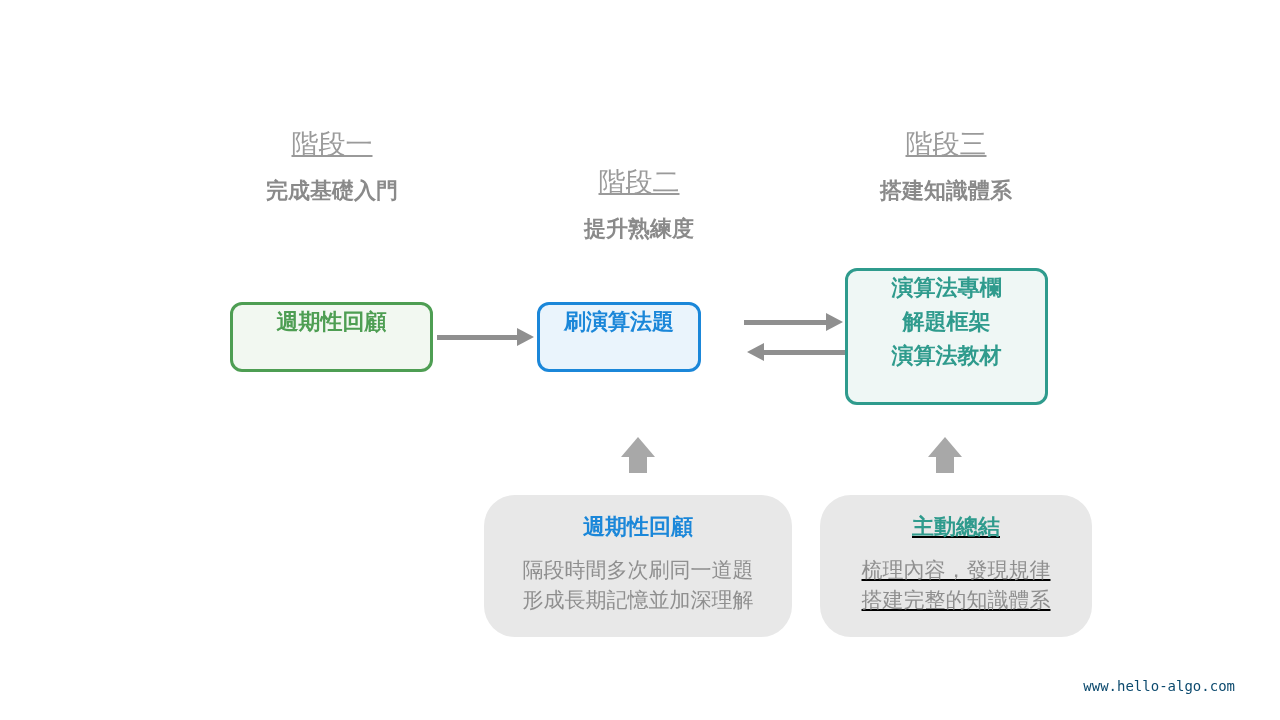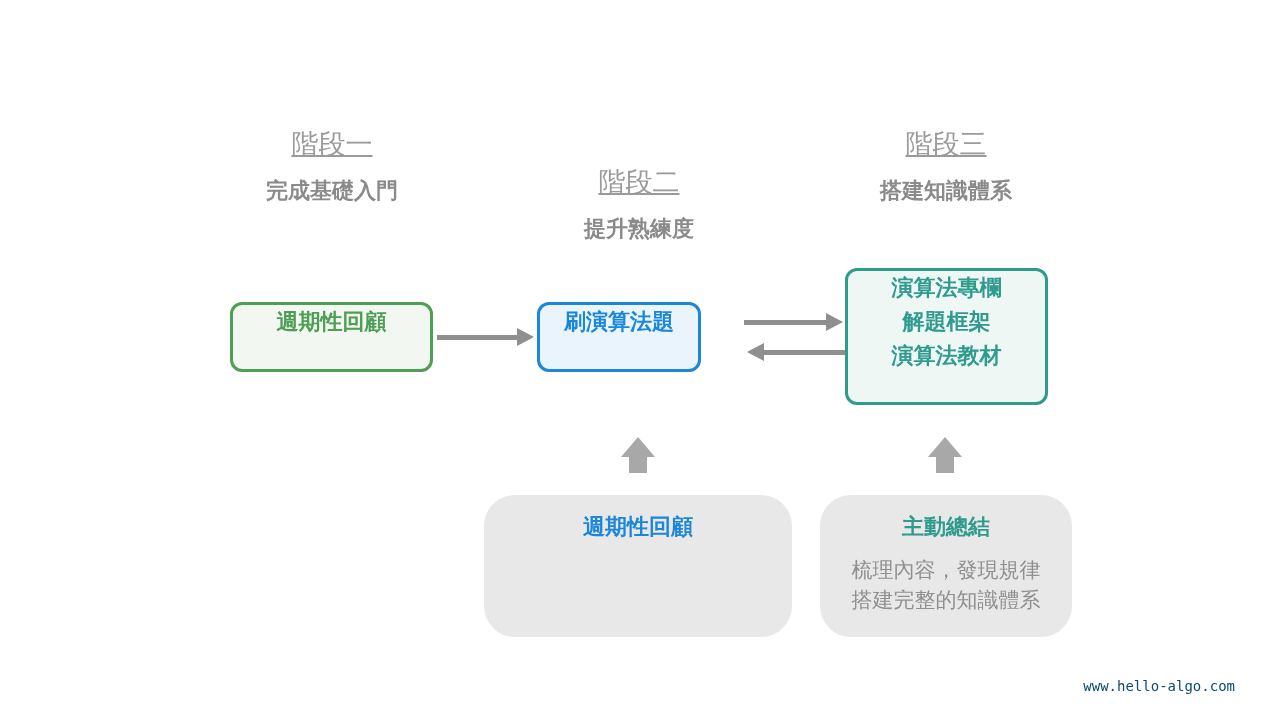--- a/index.html
+++ b/index.html
@@ -72,21 +72,21 @@
   .arrow-up-1 { left: 621px; top: 437px; }
   .arrow-up-2 { left: 928px; top: 437px; }
 
   
   .note {
     position: absolute; top: 495px; height: 142px;
     background: #e8e8e8; border-radius: 31px;
     text-align: center; padding-top: 19px;
   }
   .note-1 { left: 484px; width: 308px; }
-  .note-2 { left: 820px; width: 252px; }
+  .note-2 { left: 820px; width: 272px; text-decoration: underline; }
   .note-title { font-size: 22px; line-height: 26px; font-weight: 700; }
   .note-title-blue { color: #1b87d9; }
   .note-title-teal { color: #2f9b8d; }
   .note-body { margin-top: 15px; font-size: 21px; line-height: 30px; color: #8f8f8f; font-weight: 400; }
 
   
   .watermark {
     position: absolute; right: 45px; top: 678px;
     font-family: "DejaVu Sans Mono", monospace;
     font-size: 14px; color: #0c4a6e;
@@ -124,20 +124,24 @@
 
   <div class="arrow-r arrow-1to2"></div>
   <div class="arrow-r arrow-2to3"></div>
   <div class="arrow-l arrow-3to2"></div>
 
   <div class="arrow-up arrow-up-1"></div>
   <div class="arrow-up arrow-up-2"></div>
 
   <div class="note note-1">
     <div class="note-title note-title-blue">週期性回顧</div>
+    <div class="note-body">
+      <div>隔段時間多次刷同一道題</div>
+      <div>形成長期記憶並加深理解</div>
+    </div>
   </div>
   <div class="note note-2">
     <div class="note-title note-title-teal">主動總結</div>
     <div class="note-body">
       <div>梳理內容，發現規律</div>
       <div>搭建完整的知識體系</div>
     </div>
   </div>
 
   <div class="watermark">www.hello-algo.com</div>

